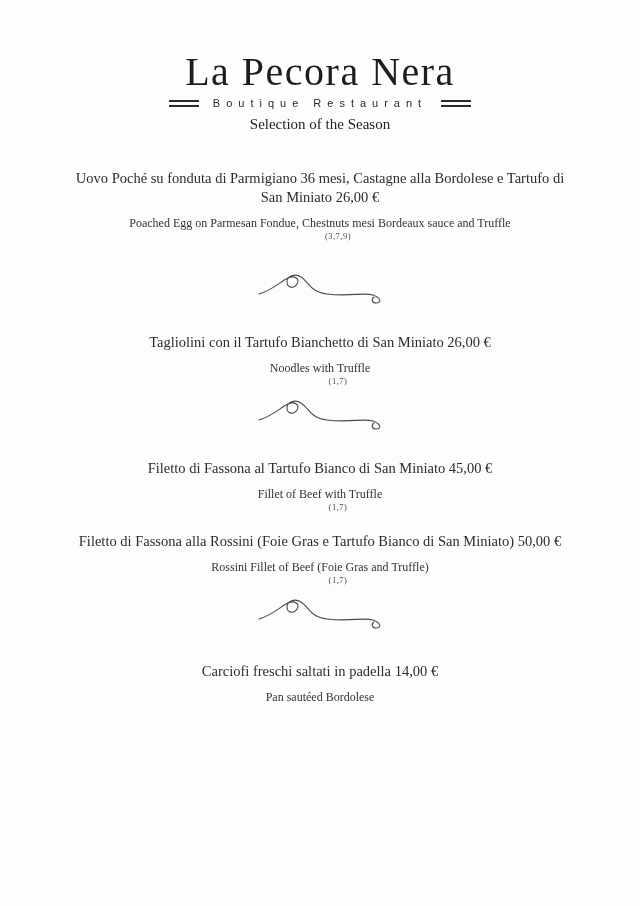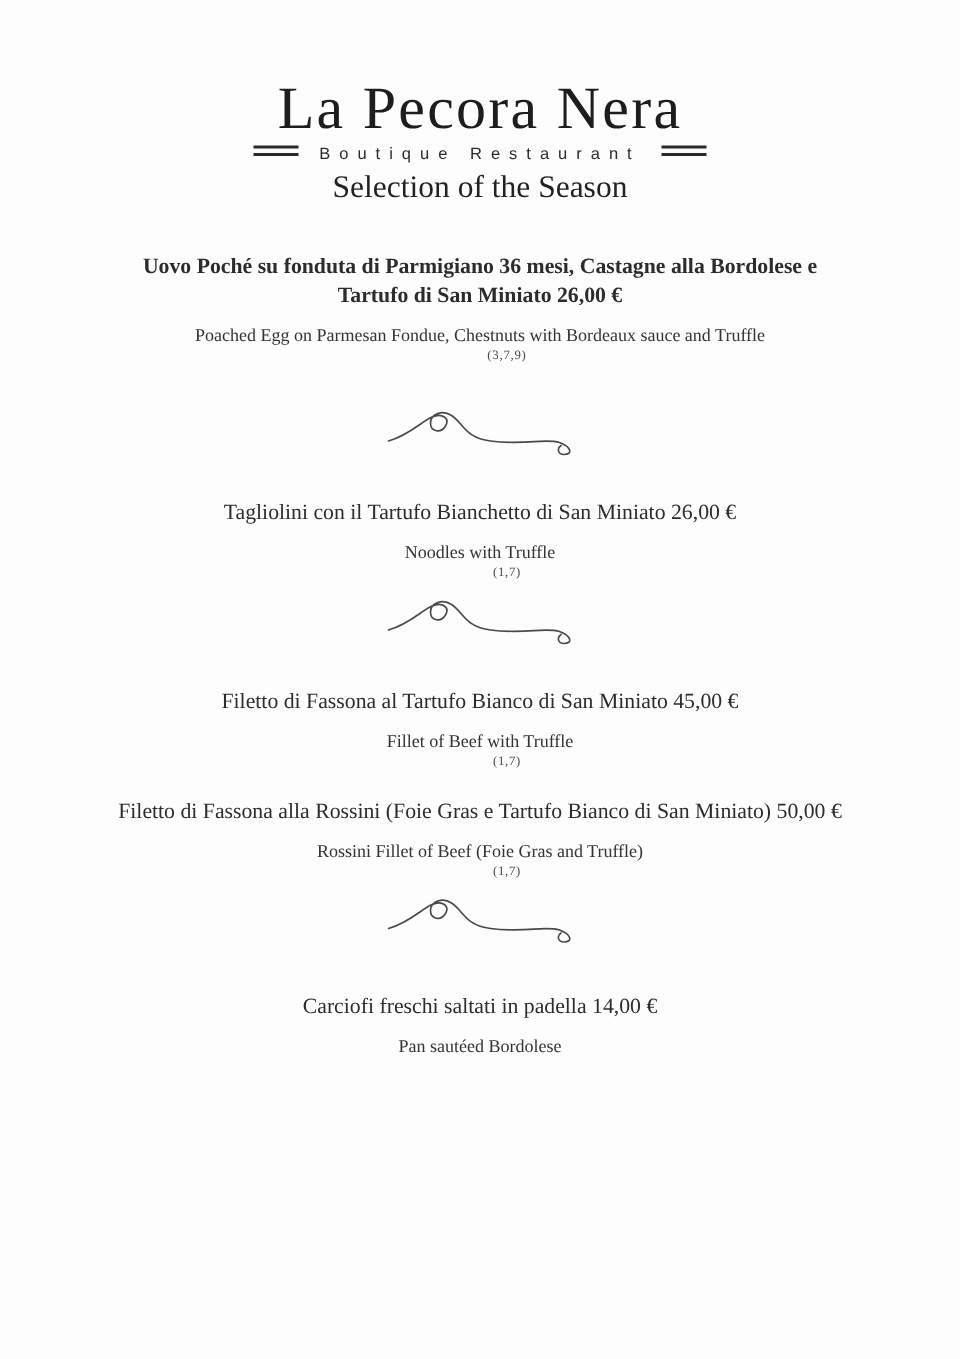--- a/index.html
+++ b/index.html
@@ -22,21 +22,21 @@
   .brand {
     font-size: 40px;
     line-height: 44px;
     letter-spacing: 1.5px;
     color: #1d1d1d;
     font-weight: 400;
   }
   .tagline-row {
     margin-top: 3px;
     display: flex;
-    align-items: flex-start;
+    align-items: center;
     justify-content: center;
     gap: 14px;
   }
   .tagline {
     font-family: "Liberation Sans", "DejaVu Sans", sans-serif;
     font-size: 11px;
     letter-spacing: 6px;
     color: #2a2a2a;
     white-space: nowrap;
   }
@@ -52,37 +52,36 @@
     background: #2a2a2a;
   }
   .title-it {
     margin-top: 14px;
     font-size: 21px;
     line-height: 24px;
     color: #222;
   }
   .title-en {
     margin-top: 6px;
-    font-size: 21px;
+    font-size: 15px;
     line-height: 18px;
     color: #222;
   }
   .menu {
     margin-top: 36px;
   }
   .item { margin: 0 auto; }
   .item .name {
     font-size: 14.5px;
     line-height: 19px;
     color: #2c2c2c;
   }
   .item .name.narrow {
     max-width: 490px;
     margin: 0 auto;
-    font-weight: bold;
   }
   .item .trans {
     margin-top: 9px;
     font-size: 12px;
     line-height: 14px;
     color: #333;
   }
   .item .allergens {
     margin-top: 1px;
     font-size: 8.5px;
@@ -120,21 +119,21 @@
         <i></i>
       </span>
   </div>
 
   <div class="title-en">Selection of the Season</div>
 
   <div class="menu">
 
     <div class="item">
       <div class="name narrow">Uovo Poché su fonduta di Parmigiano 36 mesi, Castagne alla Bordolese e Tartufo di San Miniato 26,00 €</div>
-      <div class="trans">Poached Egg on Parmesan Fondue, Chestnuts with Bordeaux sauce and Truffle</div>
+      <div class="trans">Poached Egg on Parmesan Fondue, Chestnuts mesi Bordeaux sauce and Truffle</div>
       <div class="allergens">(3,7,9)</div>
     </div>
 
     <div class="gap-sm"></div>
 
 
     <div class="divider">
       <svg width="130" height="40" viewBox="0 0 130 40" xmlns="http://www.w3.org/2000/svg">
         <path d="M4 27 C 18 23 26 14 33 11 C 40 8 45 12 42 17 C 39 22 32 21 32 15 C 32 9 40 6 46 10 C 54 15 55 25 72 27 C 95 30 108 25 118 28 C 126 31 127 36 121 36 C 117 36 116 32 119 30" fill="none" stroke="#4a4a4a" stroke-width="1.1" stroke-linecap="round"></path>
       </svg>

